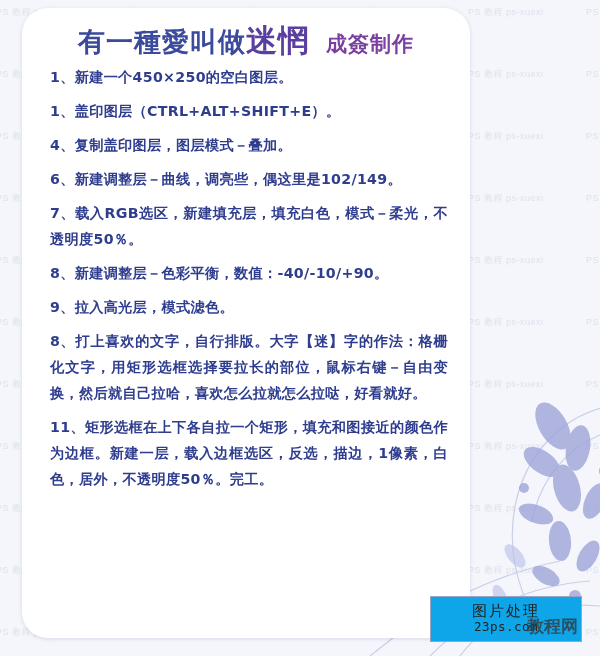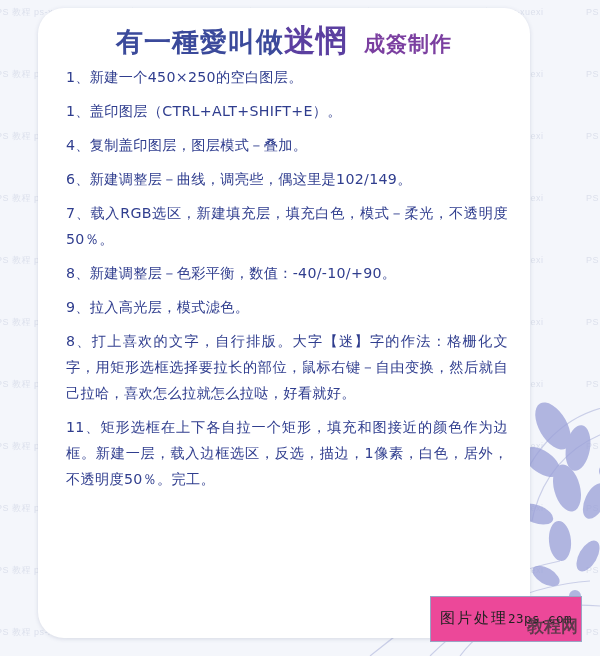--- a/index.html
+++ b/index.html
@@ -39,23 +39,23 @@
   .floral {
     position: absolute;
     right: -10px;
     bottom: 0;
     width: 300px;
     height: 400px;
     pointer-events: none;
   }
   .card {
     position: absolute;
-    left: 38px;
+    left: 22px;
     top: 8px;
-    width: 492px;
+    width: 448px;
     height: 630px;
     background: #ffffff;
     border-radius: 26px;
     box-shadow: 0 1px 4px rgba(80,90,130,.18);
     overflow: hidden;
   }
   .card-inner {
     position: relative;
     width: 100%;
     height: 100%;
@@ -88,40 +88,41 @@
     font-weight: bold;
     color: #7b3fa0;
     margin-left: 16px;
     letter-spacing: 1px;
   }
   .steps {
     position: absolute;
     top: 56px;
     left: 28px;
     right: 22px;
+    font-weight: bold;
   }
   .step {
     font-family: "DejaVu Sans", sans-serif;
     font-size: 14.2px;
     line-height: 26px;
     color: #2f3d8e;
     margin-bottom: 8px;
     text-align: justify;
     letter-spacing: .3px;
   }
   .badge {
     position: absolute;
     right: 18px;
     bottom: 14px;
     width: 150px;
     height: 44px;
-    background: #ec4899;
+    background: #0ea5e9;
     border: 1px solid #9aa3c4;
     display: flex;
-    flex-direction: row;
+    flex-direction: column;
     justify-content: center;
     align-items: center;
     line-height: 1.15;
   }
   .badge-line1 {
     font-family: "DejaVu Sans", sans-serif;
     font-size: 15px;
     color: #222;
     letter-spacing: 2px;
   }

